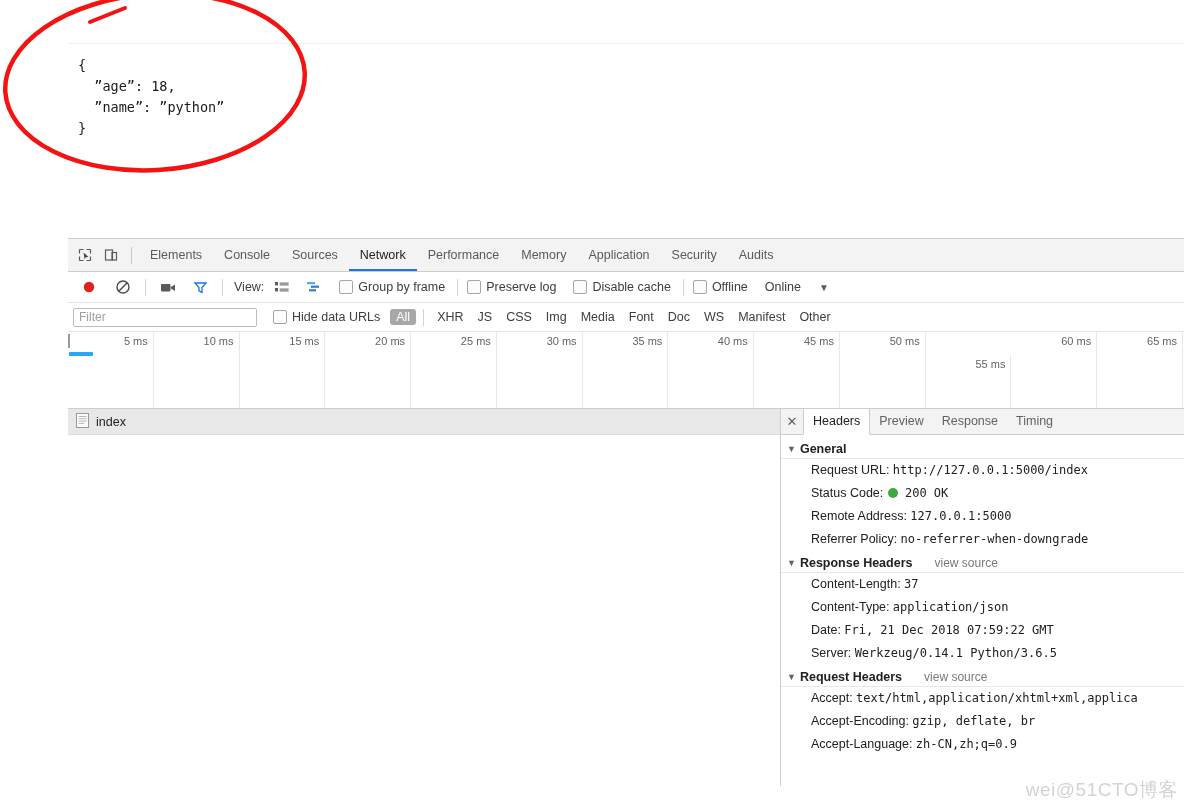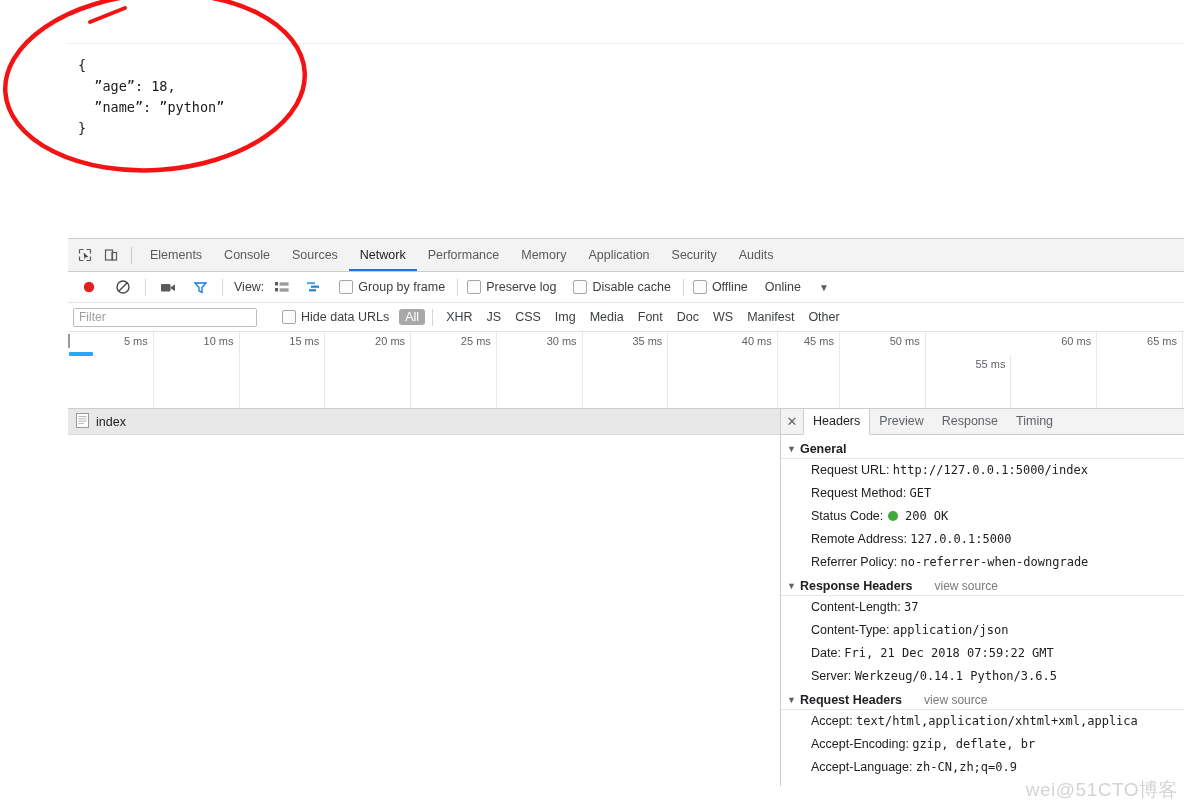--- a/index.html
+++ b/index.html
@@ -293,21 +293,21 @@
       <div class="ctrl-item">
         <span class="cbx"></span>
         <span class="txt">Offline</span>
       </div>
       <span class="txt" style="margin-left:14px;color:#3c4043;font-size:12.5px">Online</span>
       <span style="margin-left:18px;color:#5a5a5a;font-size:10px">▼</span>
     </div>
 
     <div class="filterbar">
       <input class="filter-input" type="text" placeholder="Filter" style="">
-      <div class="ctrl-item" style="margin-left:25px">
+      <div class="ctrl-item" style="margin-left:16px">
         <span class="cbx"></span>
         <span class="txt">Hide data URLs</span>
       </div>
       <div style="width:6px"></div>
       <div class="ftype active">All</div>
       <div class="vsep" style="margin:0 6px"></div>
       <div class="ftype">XHR</div>
       <div class="ftype">JS</div>
       <div class="ftype">CSS</div>
       <div class="ftype">Img</div>
@@ -337,21 +337,21 @@
           </div>
           <div class="tl-cell" style="left: 343.077px; width: 85.7692px;">
             <div class="tl-label">25 ms</div>
           </div>
           <div class="tl-cell" style="left: 428.846px; width: 85.7692px;">
             <div class="tl-label">30 ms</div>
           </div>
           <div class="tl-cell" style="left: 514.615px; width: 85.7692px;">
             <div class="tl-label">35 ms</div>
           </div>
-          <div class="tl-cell" style="left: 624px; width: 85.7692px;">
+          <div class="tl-cell" style="left: 600px; width: 85.7692px;">
             <div class="tl-label">40 ms</div>
           </div>
           <div class="tl-cell" style="left: 686.154px; width: 85.7692px;">
             <div class="tl-label">45 ms</div>
           </div>
           <div class="tl-cell" style="left: 771.923px; width: 85.7692px;">
             <div class="tl-label">50 ms</div>
           </div>
           <div class="tl-cell" style="left: 857.692px; width: 85.7692px; margin-top: 23px;">
             <div class="tl-label">55 ms</div>
@@ -395,24 +395,20 @@
 
           <div class="sec-head">
             <span class="tri">▼</span>
             <span class="sec-title">General</span>
           </div>
           <div class="hrow">
             <span class="hk">Request URL:</span>
             <span class="hv">http://127.0.0.1:5000/index</span>
           </div>
           <div class="hrow">
-            <span class="hk">Request Method:</span>
-            <span class="hv">GET</span>
-          </div>
-          <div class="hrow">
             <span class="hk">Status Code:</span>
             <span class="dot"></span>
             <span class="hv">200 OK</span>
           </div>
           <div class="hrow">
             <span class="hk">Remote Address:</span>
             <span class="hv">127.0.0.1:5000</span>
           </div>
           <div class="hrow">
             <span class="hk">Referrer Policy:</span>

